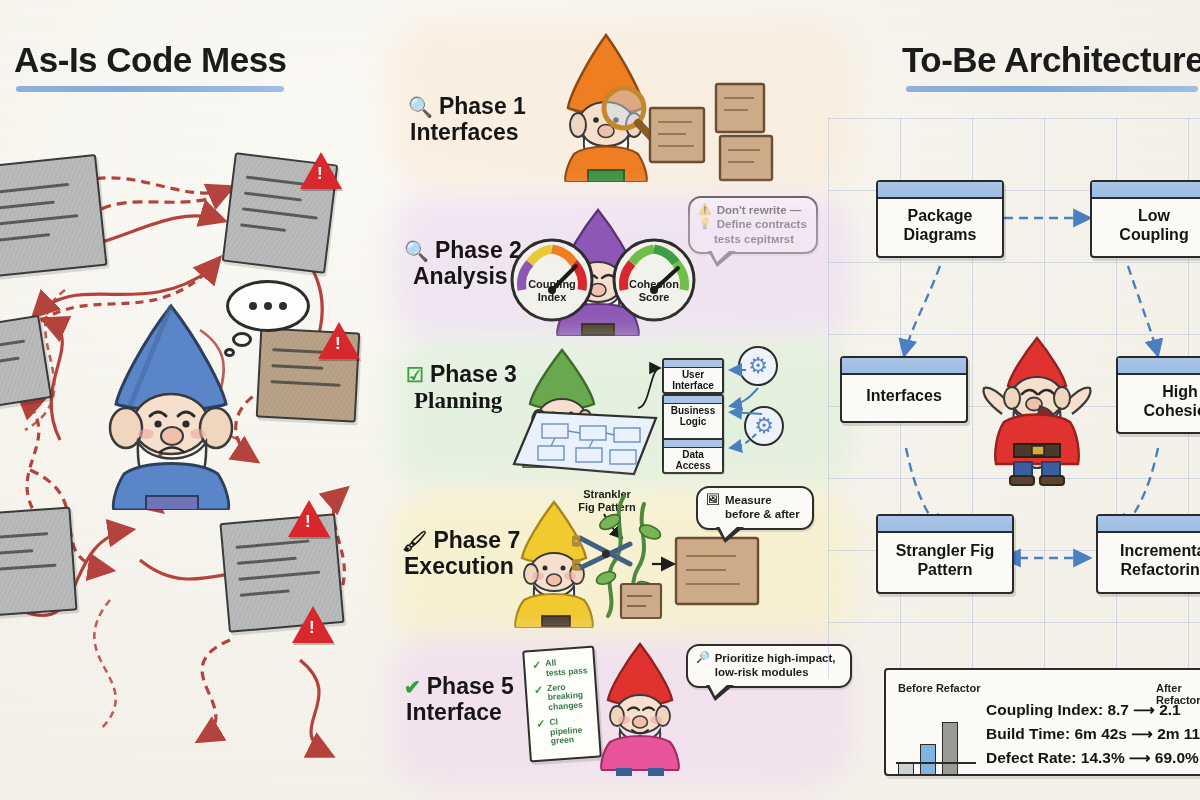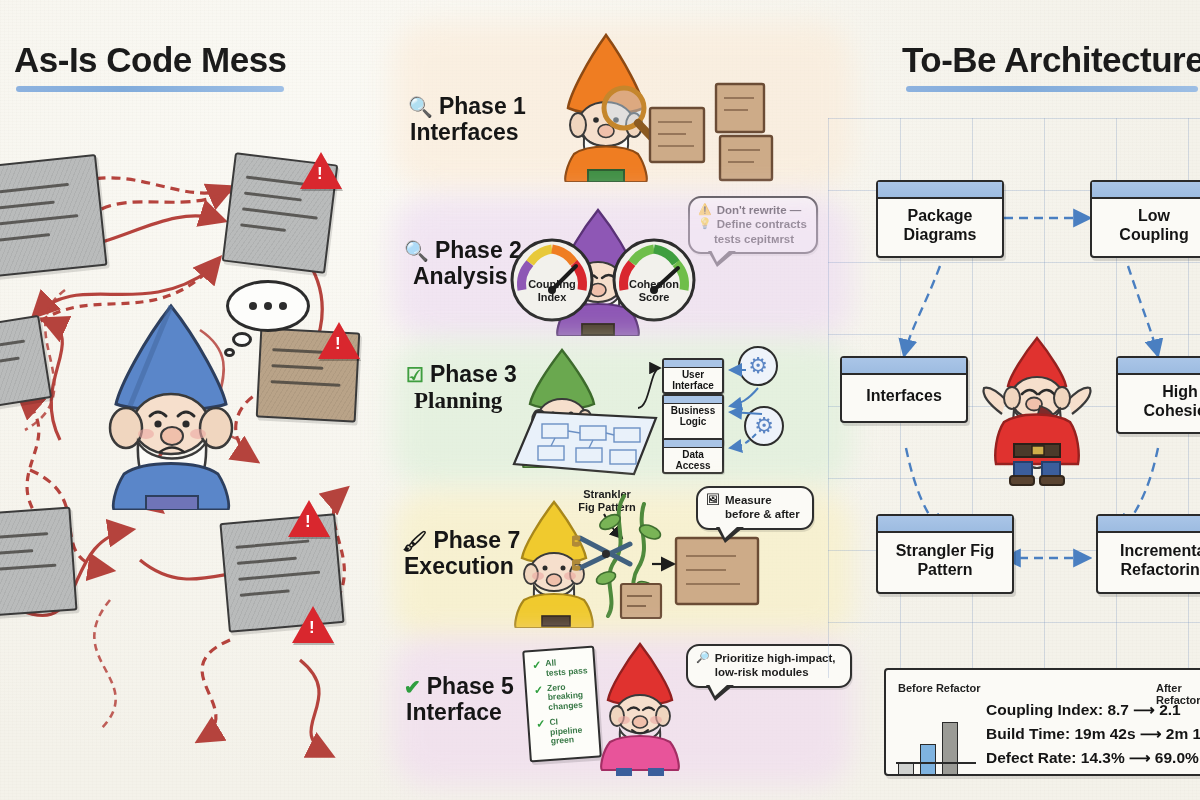--- a/index.html
+++ b/index.html
@@ -737,21 +737,21 @@
 
     <div class="m-rows">
       <div class="m-row">
         <span>Coupling Index:</span>
         <span>8.7</span>
         <span class="arrow-g">⟶</span>
         <span>2.1</span>
       </div>
       <div class="m-row">
         <span>Build Time:</span>
-        <span>19m 42s</span>
+        <span>6m 42s</span>
         <span class="arrow-g">⟶</span>
         <span>2m 11s</span>
       </div>
       <div class="m-row">
         <span>Defect Rate:</span>
         <span>14.3%</span>
         <span class="arrow-g">⟶</span>
         <span>69.0%</span>
       </div>
     </div>

